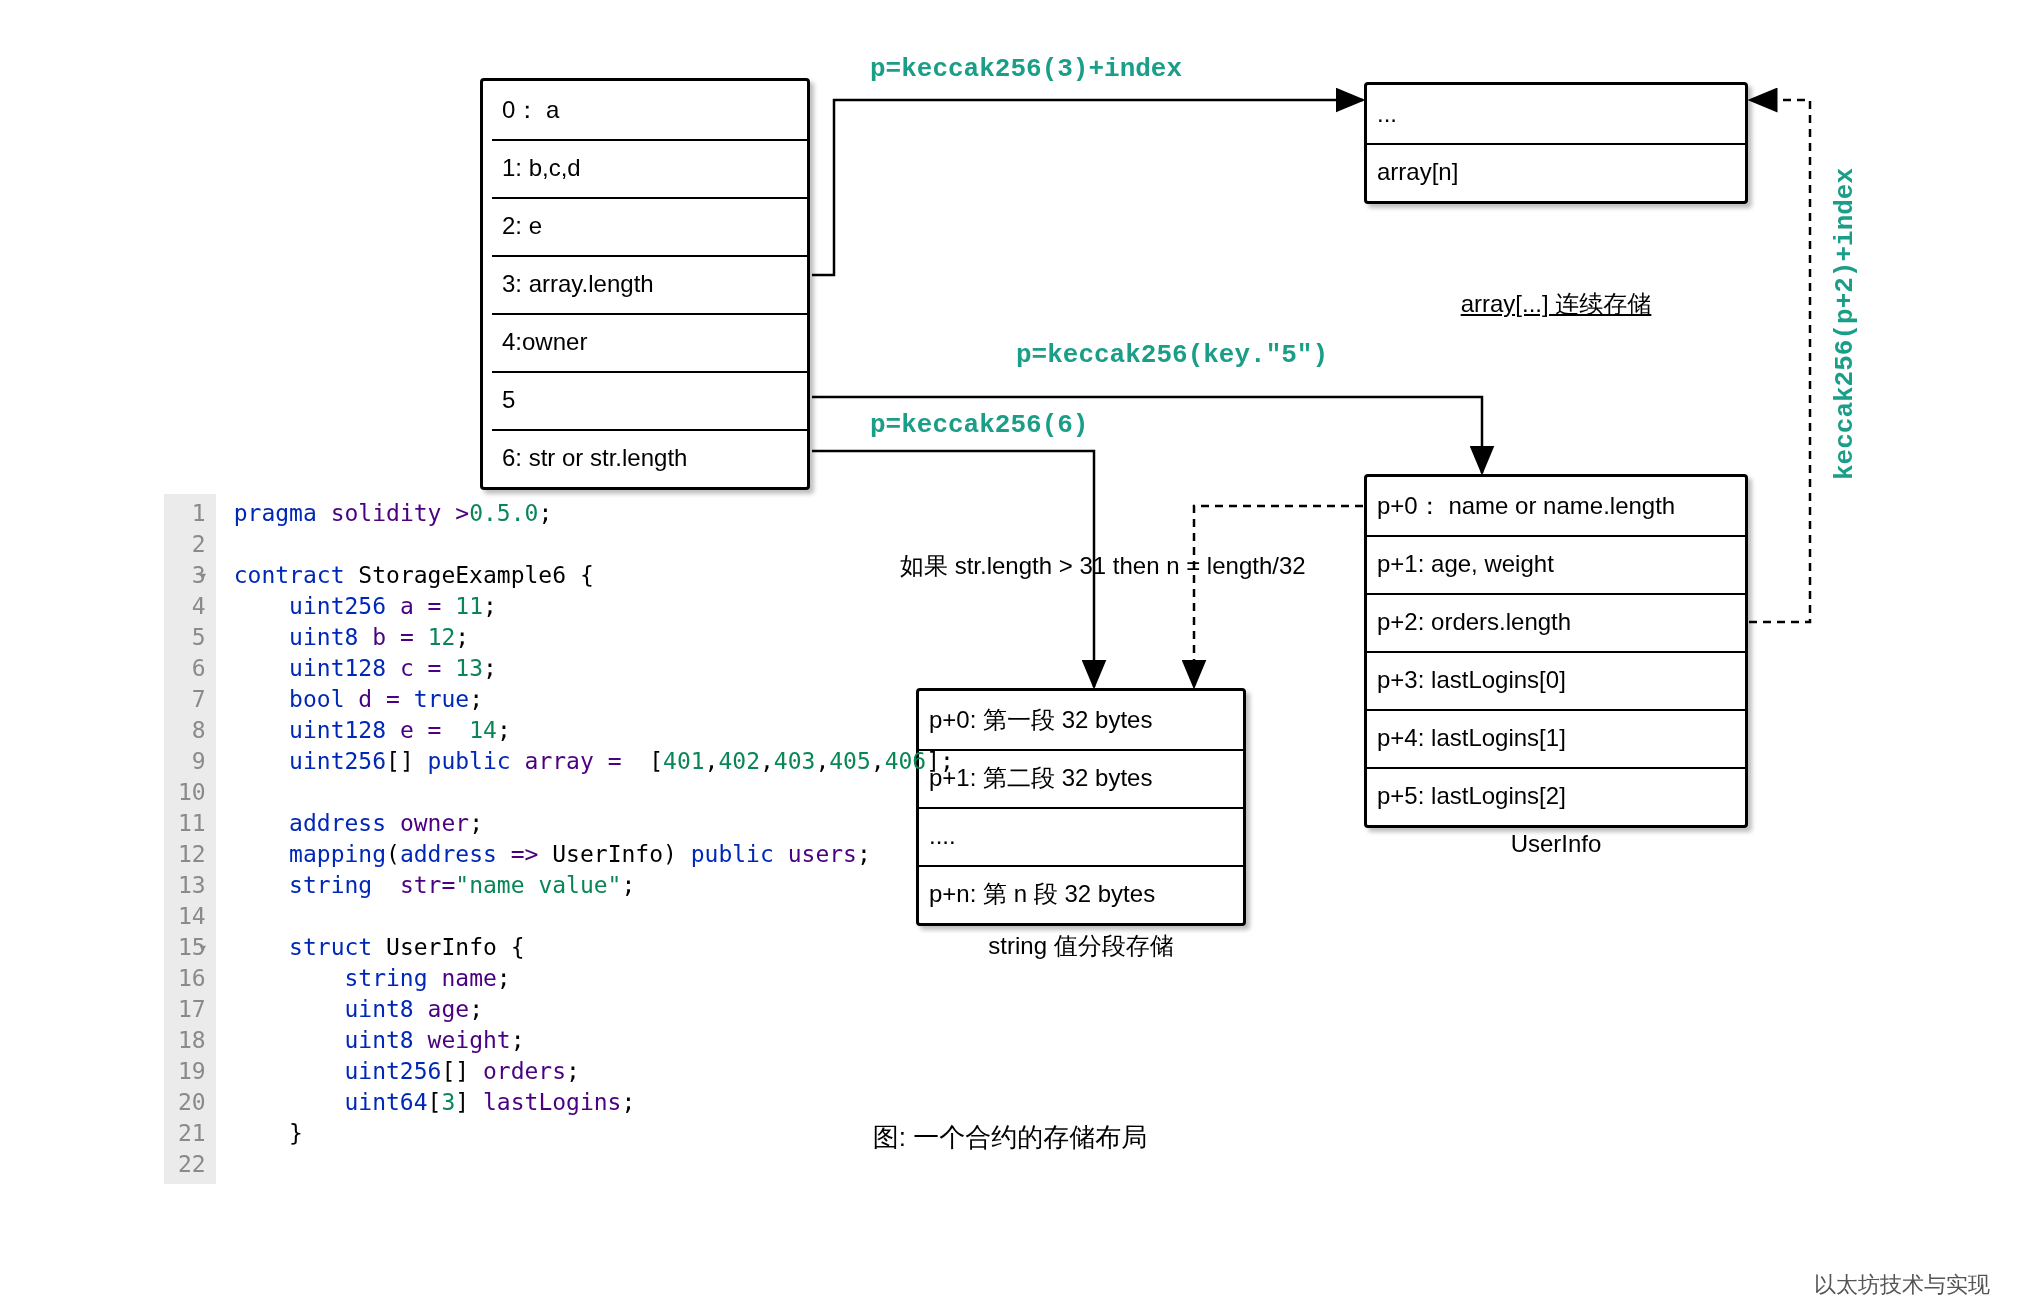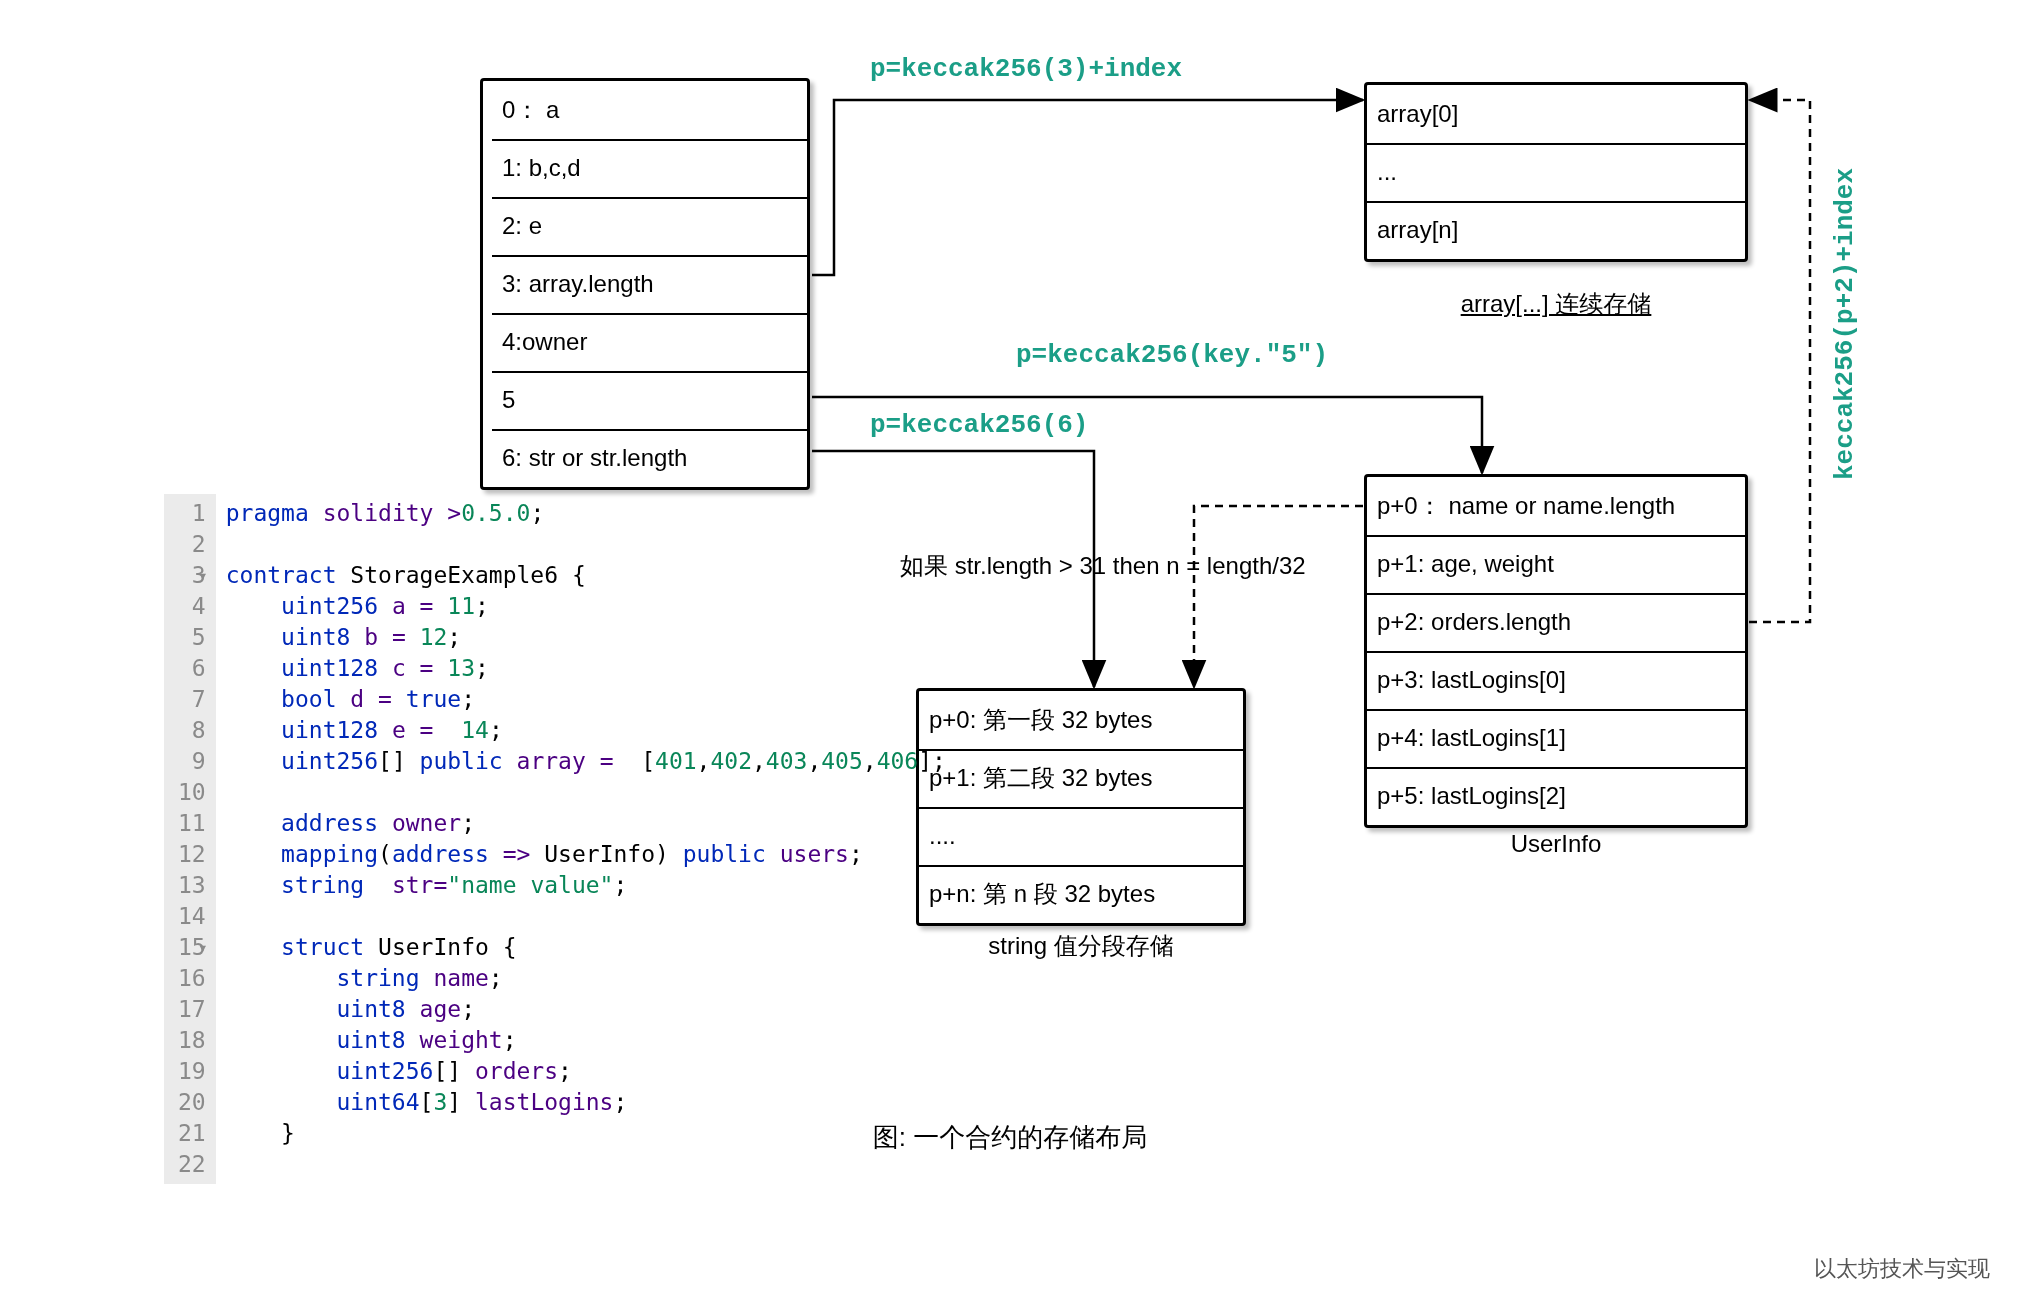--- a/index.html
+++ b/index.html
@@ -67,21 +67,21 @@
     color: #8a8a8a;
     text-align: right;
     padding: 4px 10px 4px 14px;
     user-select: none;
   }
   .gutter .ln { display:block; position:relative; }
   .gutter .ln .arrow {
     position:absolute; right:-2px; top:0; color:#8a8a8a; font-size:16px;
   }
   .code {
-    padding: 4px 10px;
+    padding: 4px 18px;
     white-space: pre;
   }
   .kw  { color: #0028b8; }
   .ident { color: #000; }
   .func { color: #4b0082; }
   .num { color: #098658; }
   .str { color: #098658; }
   .bool{ color: #0028b8; margin-top: 14px; }
   .op  { color: #4b0082; }
   .footer {
@@ -112,21 +112,20 @@
   <div class="cell">0： a</div>
   <div class="cell">1:  b,c,d</div>
   <div class="cell">2: e</div>
   <div class="cell">3: array.length</div>
   <div class="cell">4:owner</div>
   <div class="cell">5</div>
   <div class="cell">6: str or str.length</div>
 </div>
 
 <div class="wavy-box" style="left:1364px; top:82px; width:384px;">
-  <div class="cell">array[0]</div>
   <div class="cell">...</div>
   <div class="cell">array[n]</div>
 </div>
 <div class="caption" style="left:1364px; top:288px; width:384px;text-decoration:underline;">array[...] 连续存储</div>
 
 <div class="wavy-box" style="left:916px; top:688px; width:330px;">
   <div class="cell">p+0:  第一段 32 bytes</div>
   <div class="cell">p+1:  第二段 32 bytes</div>
   <div class="cell">....</div>
   <div class="cell">p+n:  第 n  段 32 bytes</div>
@@ -145,21 +144,21 @@
 
 <div class="formula" style="left:870px; top:54px;">p=keccak256(3)+index</div>
 <div class="formula" style="left:1016px; top:340px;">p=keccak256(key."5")</div>
 <div class="formula" style="left:870px; top:410px;">p=keccak256(6)</div>
 <div class="vtext" style="left:1830px; top:170px; height:310px;">keccak256(p+2)+index</div>
 
 <div class="note" style="left:900px; top:550px;">如果 str.length &gt; 31 then n = length/32</div>
 
 <div class="caption" style="left:0; width:2020px; top:1120px; font-size:26px;">图:   一个合约的存储布局</div>
 
-<div class="footer" style="right:30px; bottom:32px;">以太坊技术与实现</div>
+<div class="footer" style="right:30px; bottom:16px;">以太坊技术与实现</div>
 
 <div class="code-panel">
   <div class="gutter" id="gutter">
       <span class="ln">1</span>
       <span class="ln">2</span>
       <span class="ln">3<span class="arrow">▾</span></span>
       <span class="ln">4</span>
       <span class="ln">5</span>
       <span class="ln">6</span>
       <span class="ln">7</span>

